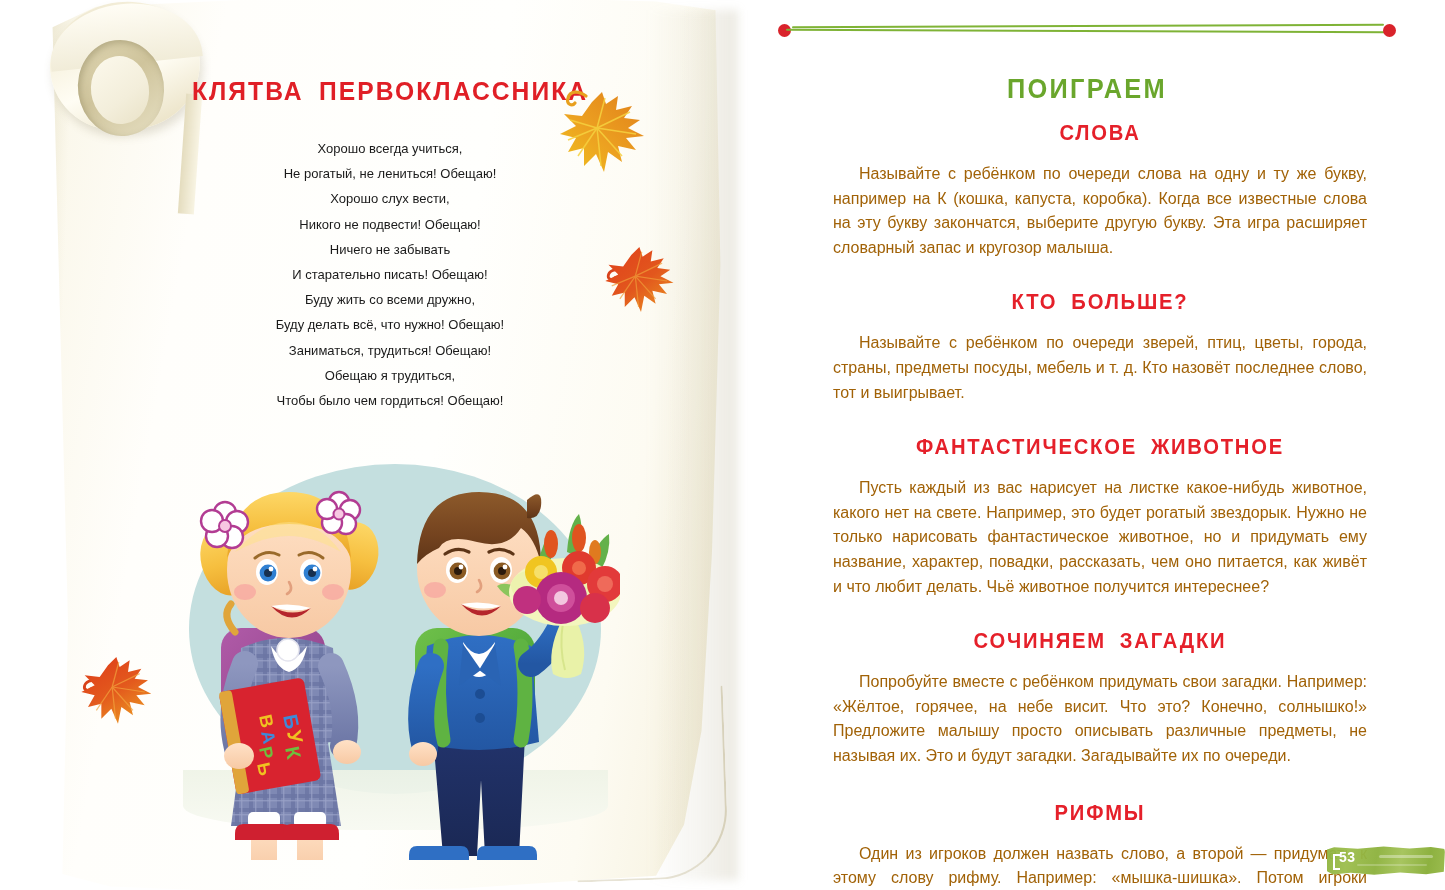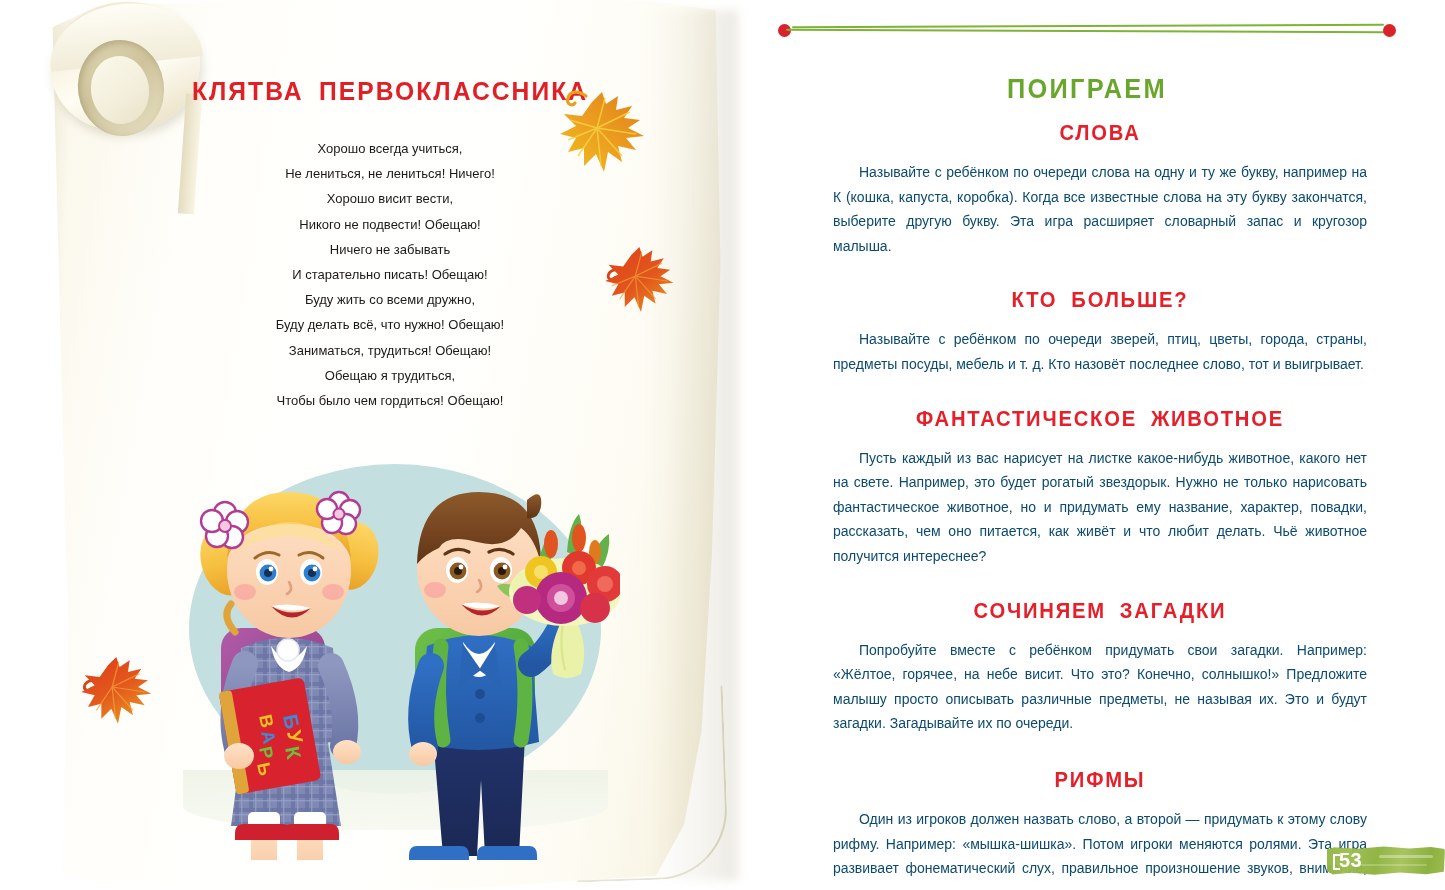--- a/index.html
+++ b/index.html
@@ -135,21 +135,21 @@
     transform:scaleX(.94);
   }
   .sec{position:relative;margin-left:26px;}
   .h-sec{
     text-align:center;color:#e5202a;font-size:21.5px;font-weight:700;
     letter-spacing:1.9px;word-spacing:7px;
     font-family:"Liberation Sans Narrow","Liberation Sans",sans-serif;
     transform:scaleX(.94);
   }
   .body-txt{
-    color:#0c4a6e;font-size:14px;line-height:24.6px;
+    color:#a16207;font-size:16px;line-height:24.6px;
     text-align:justify;text-indent:26px;
     hyphens:manual;
   }
 
   .col{position:absolute;left:47px;top:56px;width:560px;}
   .sec{margin-top:0;}
   .gap-1{margin-top:30px;}
   .gap-2{margin-top:32px;}
 
   
@@ -164,21 +164,21 @@
                       99% 86%, 84% 94%, 62% 88%, 40% 96%, 20% 89%, 5% 95%, 0% 84%);
     opacity:.95;
   }
   .brush-streak{
     position:absolute;left:52px;top:9px;width:54px;height:3px;background:rgba(255,255,255,.35);border-radius:2px;
   }
   .brush-streak2{
     position:absolute;left:30px;top:18px;width:70px;height:2px;background:rgba(255,255,255,.22);border-radius:2px;
   }
   .pg-txt{
-    position:absolute;left:12px;top:3px;color:#ffffff;font-size:20px;font-weight:700;
+    position:absolute;left:12px;top:3px;color:#ffffff;font-size:14px;font-weight:700;
     letter-spacing:.5px;font-family:"Liberation Sans Narrow","Liberation Sans",sans-serif;
   }
   .pg-tick{position:absolute;left:6px;top:8px;width:5px;height:12px;border-left:2px solid #fff;border-top:2px solid #fff;border-bottom:2px solid #fff;}
 </style>
 </head>
 <body>
 
 <div class="page">
 
   <div class="left-page">
@@ -195,22 +195,22 @@
       <div class="curl-edge"></div>
     </div>
     <div class="fold-line"></div>
 
     <div class="lp-content">
 
       <div class="oath-title">КЛЯТВА ПЕРВОКЛАССНИКА</div>
 
       <div class="oath-poem">
         <div>Хорошо всегда учиться,</div>
-        <div>Не лениться, не лениться! Ничего!</div>
-        <div>Хорошо висит вести,</div>
+        <div>Не рогатый, не лениться! Обещаю!</div>
+        <div>Хорошо слух вести,</div>
         <div>Никого не подвести! Обещаю!</div>
         <div>Ничего не забывать</div>
         <div>И старательно писать! Обещаю!</div>
         <div>Буду жить со всеми дружно,</div>
         <div>Буду делать всё, что нужно! Обещаю!</div>
         <div>Заниматься, трудиться! Обещаю!</div>
         <div>Обещаю я трудиться,</div>
         <div>Чтобы было чем гордиться! Обещаю!</div>
       </div>
 

